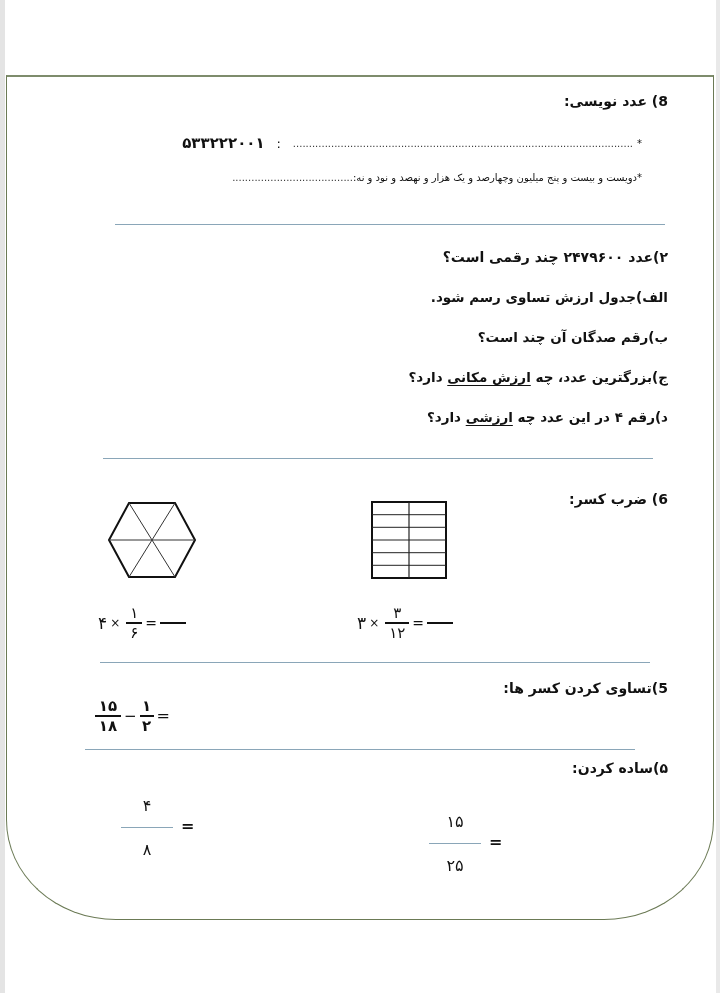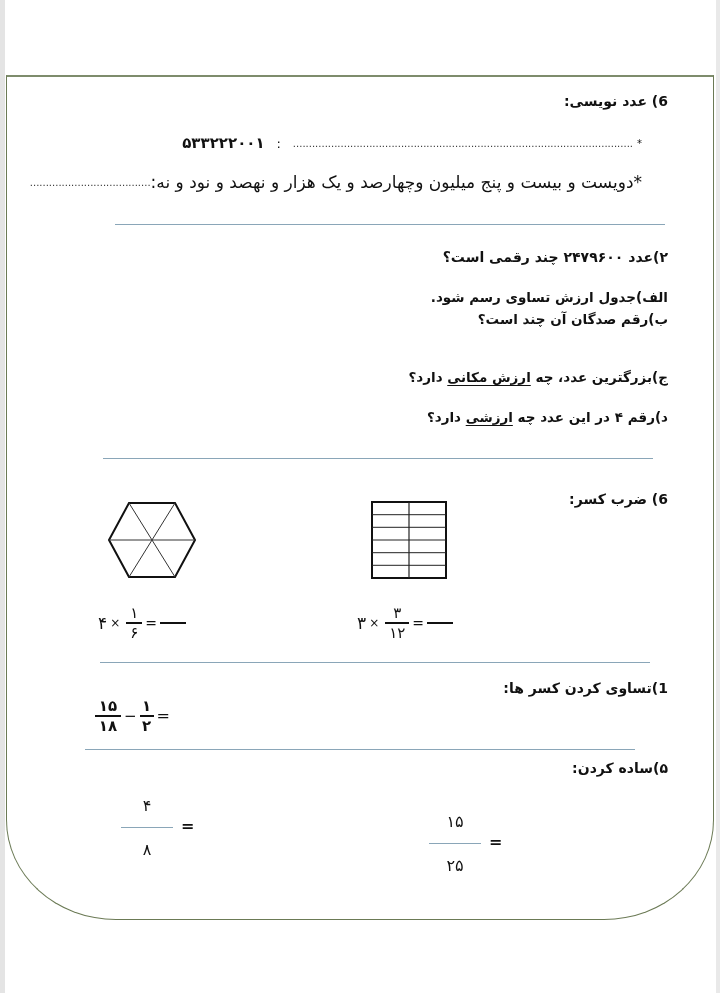--- a/index.html
+++ b/index.html
@@ -41,39 +41,39 @@
     .simplify .bar { height:1px; background:#8aa6b8; margin:12px 0; }
     .simplify .eqsign { position:absolute; font-size:16px; font-weight:bold; }
   </style>
 </head>
 <body>
 
 <div class="page-edge-left"></div>
 <div class="page-edge-right"></div>
 <div class="frame"></div>
 
-<div class="rtl q-title" style="right:52px; top:93px;">6) عدد نویسی:</div>
+<div class="rtl q-title" style="right:52px; top:93px;">8) عدد نویسی:</div>
 
 <div class="rtl line-text" style="right:78px; top:134px; display:flex; align-items:center; gap:4px;">
   <span style="font-size:10px;">*</span>
   <span class="dots" style="display:inline-block; width:340px; overflow:hidden;">...................................................................................................................</span>
   <span style="margin:0 8px;">:</span>
   <span class="bold" style="font-size:15px; letter-spacing:1px;">۵۳۳۲۲۲۰۰۱</span>
 </div>
 
 <div class="rtl line-text" style="right:78px; top:172px; display:flex; align-items:center;">
-  <span style="font-size:17px;">*دویست و بیست و پنج میلیون وچهارصد و یک هزار و نهصد و نود و نه:</span>
+  <span style="font-size:10px;">*دویست و بیست و پنج میلیون وچهارصد و یک هزار و نهصد و نود و نه:</span>
   <span class="dots">......................................</span>
 </div>
 
 <div class="hr" style="left:115px; width:550px; top:224px;"></div>
 
 <div class="rtl q-title" style="right:52px; top:249px;text-align:center;">۲)عدد  ۲۴۷۹۶۰۰  چند رقمی است؟</div>
 <div class="rtl sub-q" style="right:52px; top:289px;">الف)جدول ارزش تساوی رسم شود.</div>
-<div class="rtl sub-q" style="right:52px; top:311px;margin-left:37px;">ب)رقم صدگان آن چند است؟</div>
+<div class="rtl sub-q" style="right:52px; top:329px;margin-left:37px;">ب)رقم صدگان آن چند است؟</div>
 <div class="rtl sub-q" style="right:52px; top:369px;text-align:center;">
   <span>ج)بزرگترین عدد، چه </span><span class="u">ارزش مکانی</span><span> دارد؟</span>
 </div>
 <div class="rtl sub-q" style="right:52px; top:409px;text-align:center;">
   <span>د)رقم ۴ در این عدد چه </span><span class="u">ارزشی</span><span> دارد؟</span>
 </div>
 
 <div class="hr" style="left:103px; width:550px; top:458px;"></div>
 
 <div class="rtl q-title" style="right:52px; top:491px;">6) ضرب کسر:</div>
@@ -114,21 +114,21 @@
     <span class="num">۳</span>
     <span class="bar"></span>
     <span class="den">۱۲</span>
   </span>
   <span style="font-size:14px;">=</span>
   <span class="blank"></span>
 </div>
 
 <div class="hr" style="left:100px; width:550px; top:662px;"></div>
 
-<div class="rtl q-title" style="right:52px; top:680px;">1)تساوی کردن کسر ها:</div>
+<div class="rtl q-title" style="right:52px; top:680px;">5)تساوی کردن کسر ها:</div>
 
 <div class="eq" style="left:92px; top:697px; font-weight:bold;">
   <span class="frac" style="width:26px;">
     <span class="num">۱۵</span>
     <span class="bar"></span>
     <span class="den">۱۸</span>
   </span>
   <span style="font-size:15px; font-weight:normal;">−</span>
   <span class="frac" style="width:14px;">
     <span class="num">۱</span>

